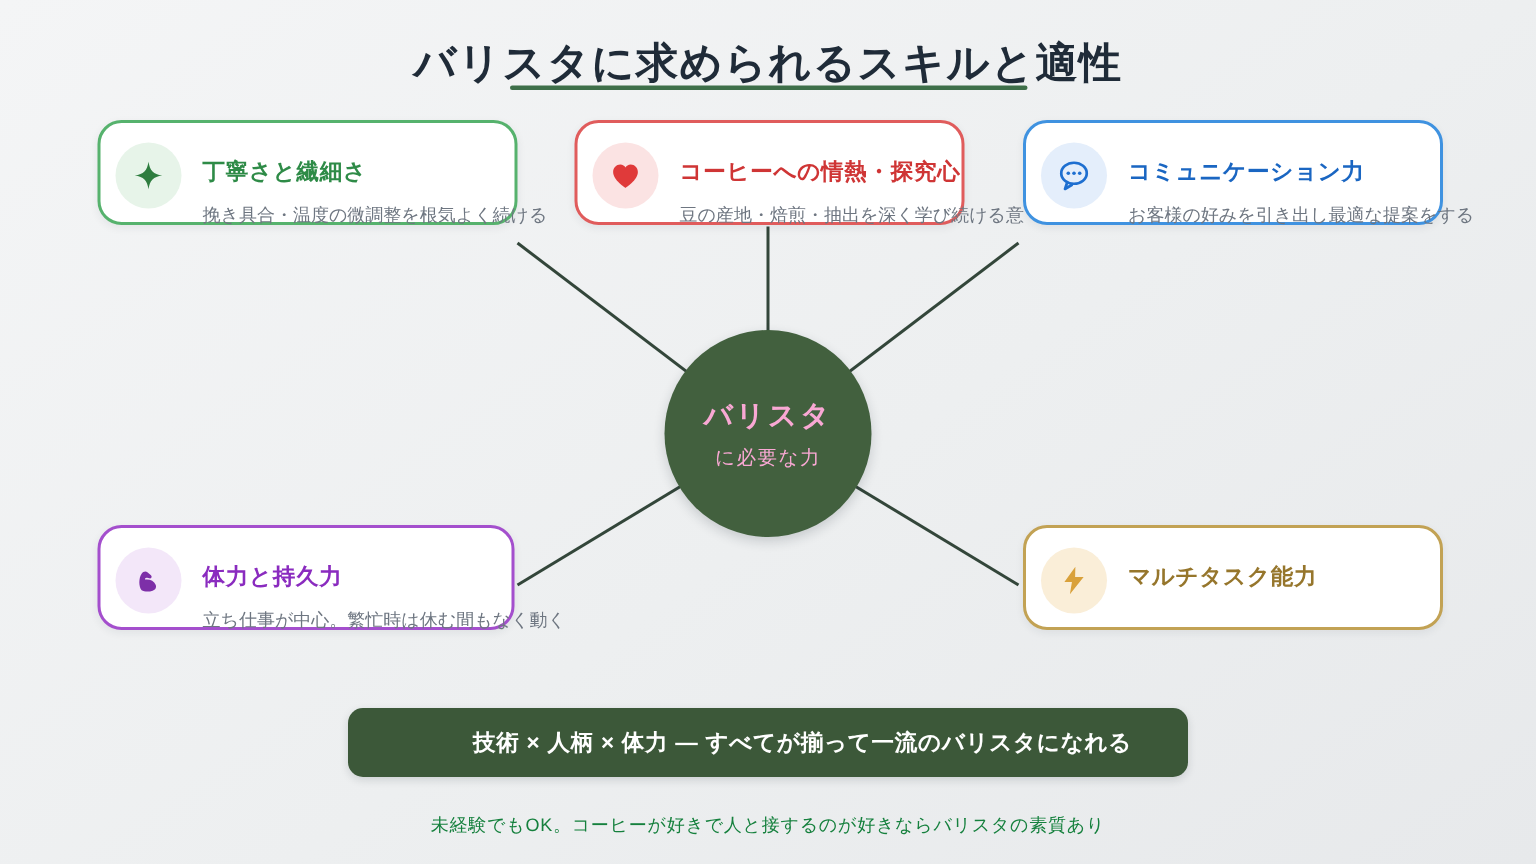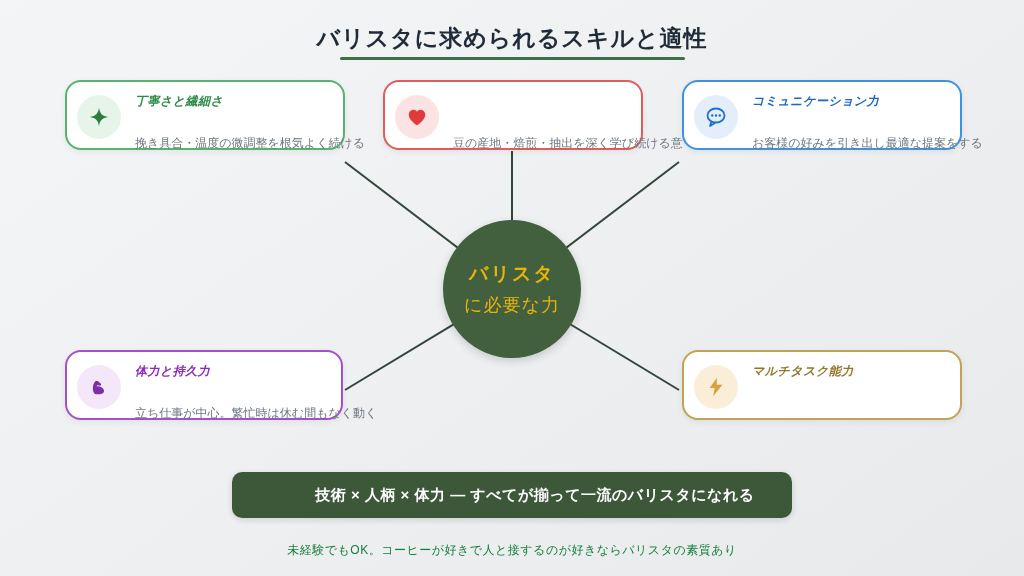--- a/index.html
+++ b/index.html
@@ -5,62 +5,62 @@
   * { margin:0; padding:0; box-sizing:border-box; }
   html,body { width:1024px; height:576px; }
   body {
     position:relative;
     overflow:hidden;
     font-family:"Liberation Sans", sans-serif;
     background:linear-gradient(145deg, #f4f5f6 0%, #edeff0 55%, #e7e9eb 100%);
   }
   .page-title {
     position:absolute; top:23px; left:0; width:100%;
-    text-align:center; font-size:23px; font-weight:bold;
+    text-align:center; font-size:28px; font-weight:bold;
     color:#1f2b38; letter-spacing:1px;
   }
   .title-underline {
     position:absolute; top:57px; left:340px; width:345px; height:3px;
     background:#3e6f49; border-radius:2px;
   }
   svg.lines { position:absolute; left:0; top:0; width:1024px; height:576px; }
 
   .card {
     position:absolute; height:70px; background:#ffffff;
     border:2px solid var(--border, #999); border-radius:16px;
     box-shadow:0 2px 6px rgba(30,40,50,0.07);
   }
   .icon-circle {
     position:absolute; left:10px; top:13px; width:44px; height:44px;
     border-radius:50%; background:var(--icon-bg, #eee);
     display:flex; align-items:center; justify-content:center;
     color:var(--icon-color, #333);
   }
   .card-title {
-    position:absolute; left:68px; top:11px; font-size:12px; font-weight:bold;
-    color:var(--accent, #333); white-space:nowrap; letter-spacing:0.5px;font-style:italic;
+    position:absolute; left:68px; top:23px; font-size:15px; font-weight:bold;
+    color:var(--accent, #333); white-space:nowrap; letter-spacing:0.5px;
   }
   .card-desc {
     position:absolute; left:68px; top:36px; font-size:12px;
     color:#6e7681; white-space:nowrap;margin-top:17px;
   }
   #card-0 { left:65px;  top:80px;  width:280px; }
   #card-1 { left:383px; top:80px;  width:260px; }
   #card-2 { left:682px; top:80px;  width:280px;text-align:right; }
   #card-3 { left:65px;  top:350px; width:278px; }
   #card-4 { left:682px; top:350px; width:280px; }
 
   .center-node {
     position:absolute; left:443px; top:220px; width:138px; height:138px;
-    border-radius:50%; background:#42603e; color:#eab308;
+    border-radius:50%; background:#42603e; color:#f9a8d4;
     display:flex; flex-direction:column; align-items:center; justify-content:center;
     box-shadow:0 3px 8px rgba(30,40,50,0.18);
   }
   .center-title { font-size:19px; font-weight:bold; letter-spacing:2px; }
-  .center-subtitle { font-size:18px; margin-top:6px; letter-spacing:1px; }
+  .center-subtitle { font-size:13px; margin-top:6px; letter-spacing:1px; }
 
   .summary-banner {
     position:absolute; left:232px; top:472px; width:560px; height:46px;
     background:#3c5839; border-radius:10px; color:#ffffff;
     display:flex; align-items:center; justify-content:center;
     font-size:15px; font-weight:bold; letter-spacing:0.5px;
     box-shadow:0 2px 6px rgba(30,40,50,0.15);
     padding-left:46px;
   }
   .footer-note {
@@ -93,20 +93,21 @@
   <div class="card-title">丁寧さと繊細さ</div>
   <div class="card-desc">挽き具合・温度の微調整を根気よく続ける</div>
 </div>
 
 <div class="card" id="card-1" style="--accent: #cf3535; --border: #e05c5c; --icon-bg: #fbe3e3; --icon-color: #e03a3a;">
   <span class="icon-circle">
     <svg width="22" height="22" viewBox="0 0 24 24">
         <path fill="currentColor" d="M12 21 C12 21 3 15.5 3 9.5 C3 6.4 5.4 4 8.2 4 C10 4 11.3 5 12 6.2 C12.7 5 14 4 15.8 4 C18.6 4 21 6.4 21 9.5 C21 15.5 12 21 12 21 Z"></path>
       </svg>
   </span>
+  <div class="card-title">コーヒーへの情熱・探究心</div>
   <div class="card-desc">豆の産地・焙煎・抽出を深く学び続ける意</div>
 </div>
 
 <div class="card" id="card-2" style="--accent: #1a66c2; --border: #3f92e0; --icon-bg: #e4eefb; --icon-color: #1e6fd0;">
   <span class="icon-circle">
     <svg width="24" height="24" viewBox="0 0 24 24">
       <ellipse cx="12" cy="10.5" rx="8.5" ry="7" fill="none" stroke="currentColor" stroke-width="1.8"></ellipse>
       <path d="M7.5 16.5 L6 21 L11 18" fill="none" stroke="currentColor" stroke-width="1.8" stroke-linejoin="round"></path>
       <circle cx="8.2" cy="10.5" r="1.2" fill="currentColor"></circle>
       <circle cx="12" cy="10.5" r="1.2" fill="currentColor"></circle>

